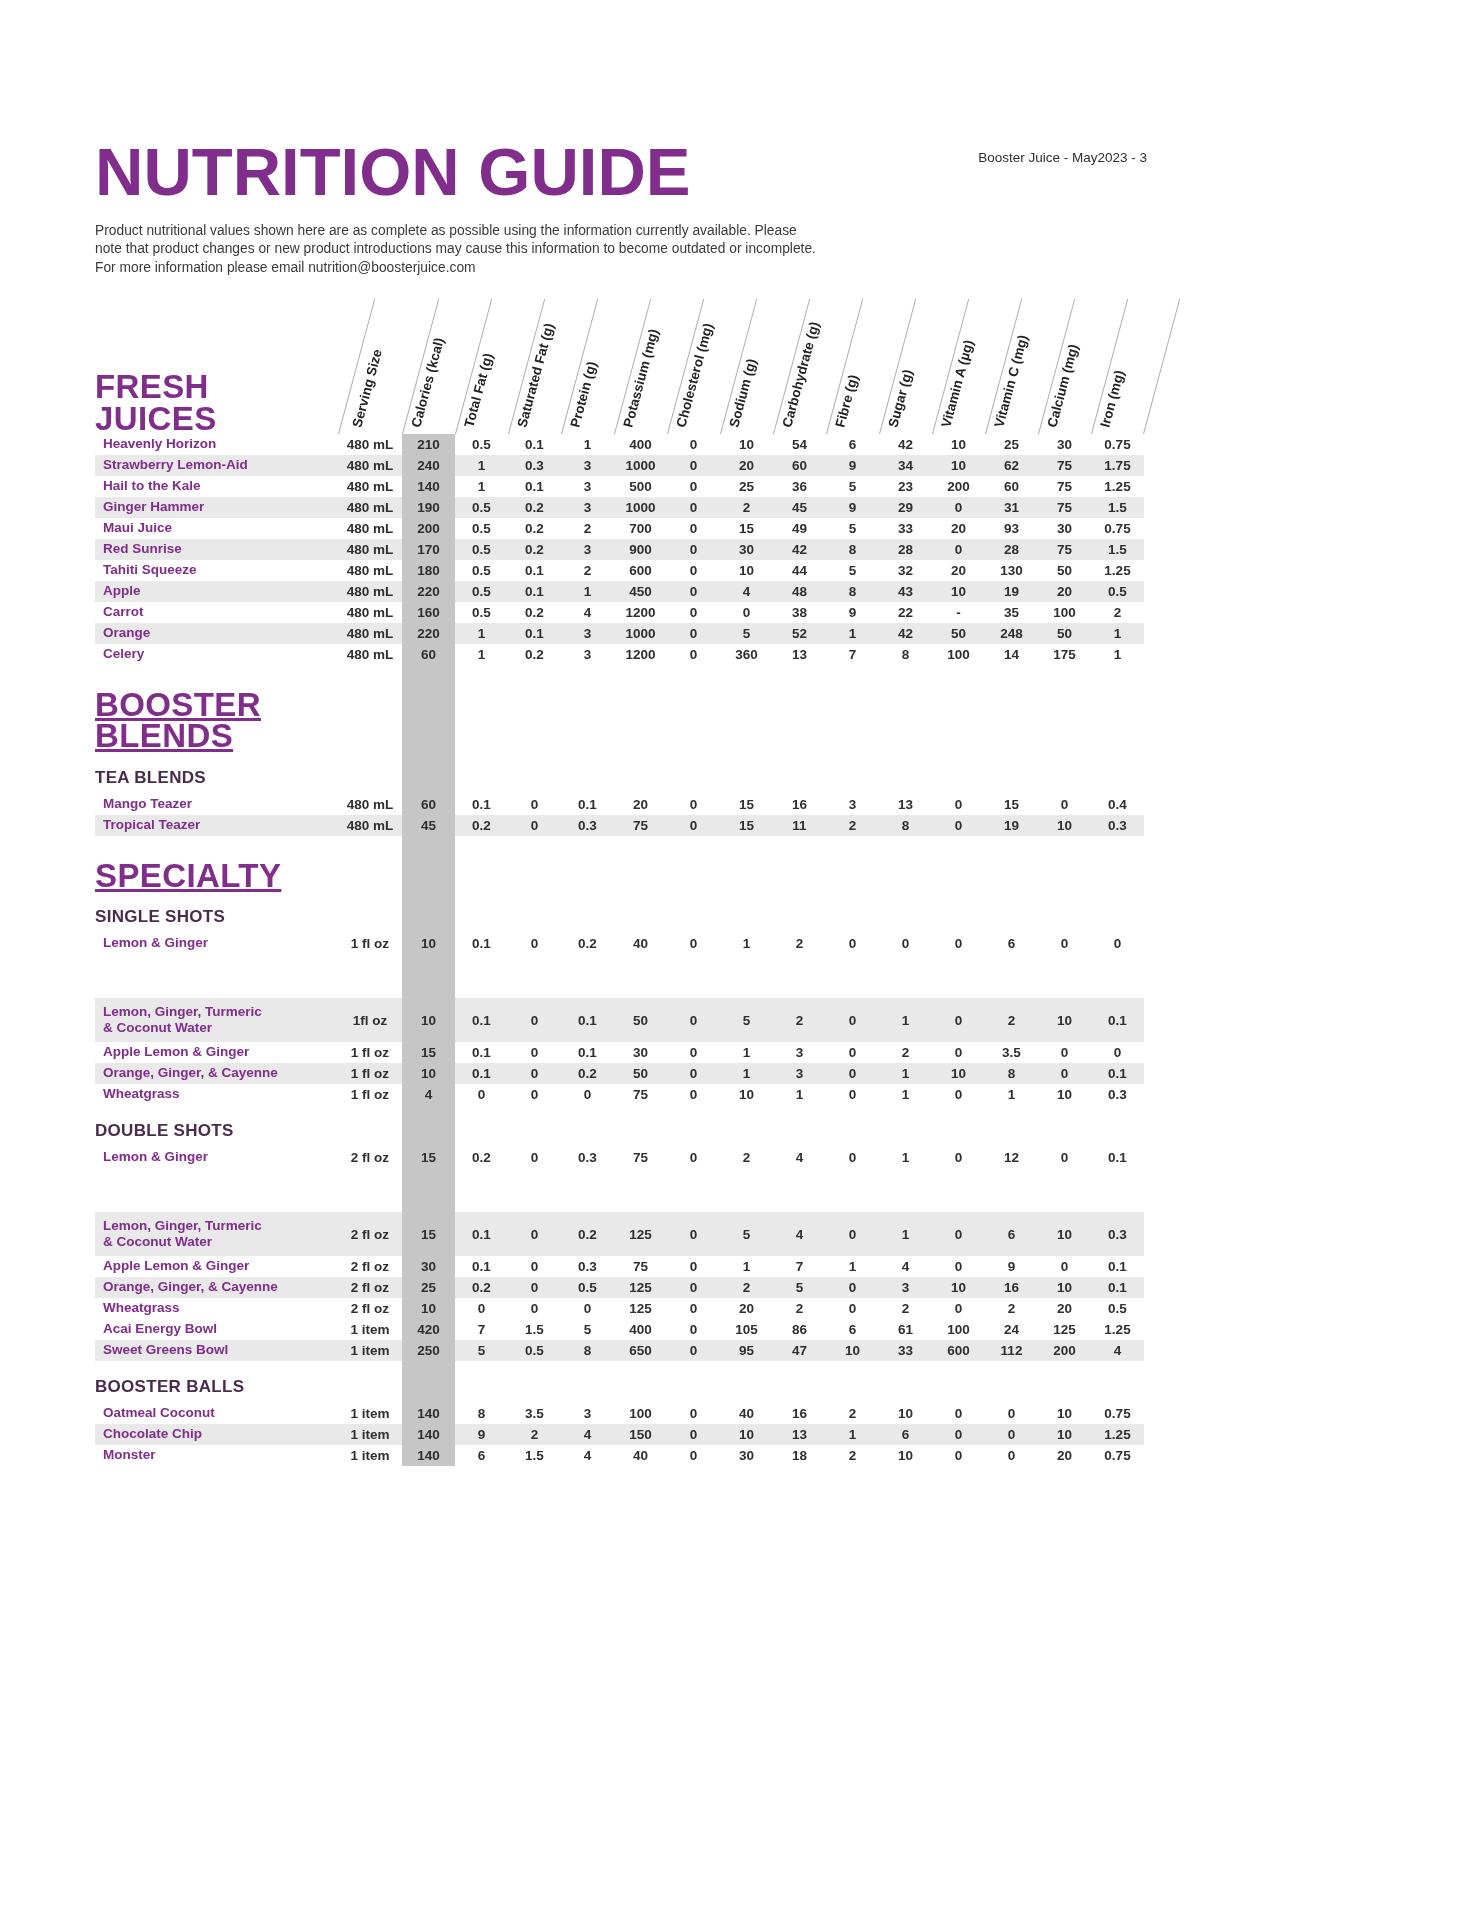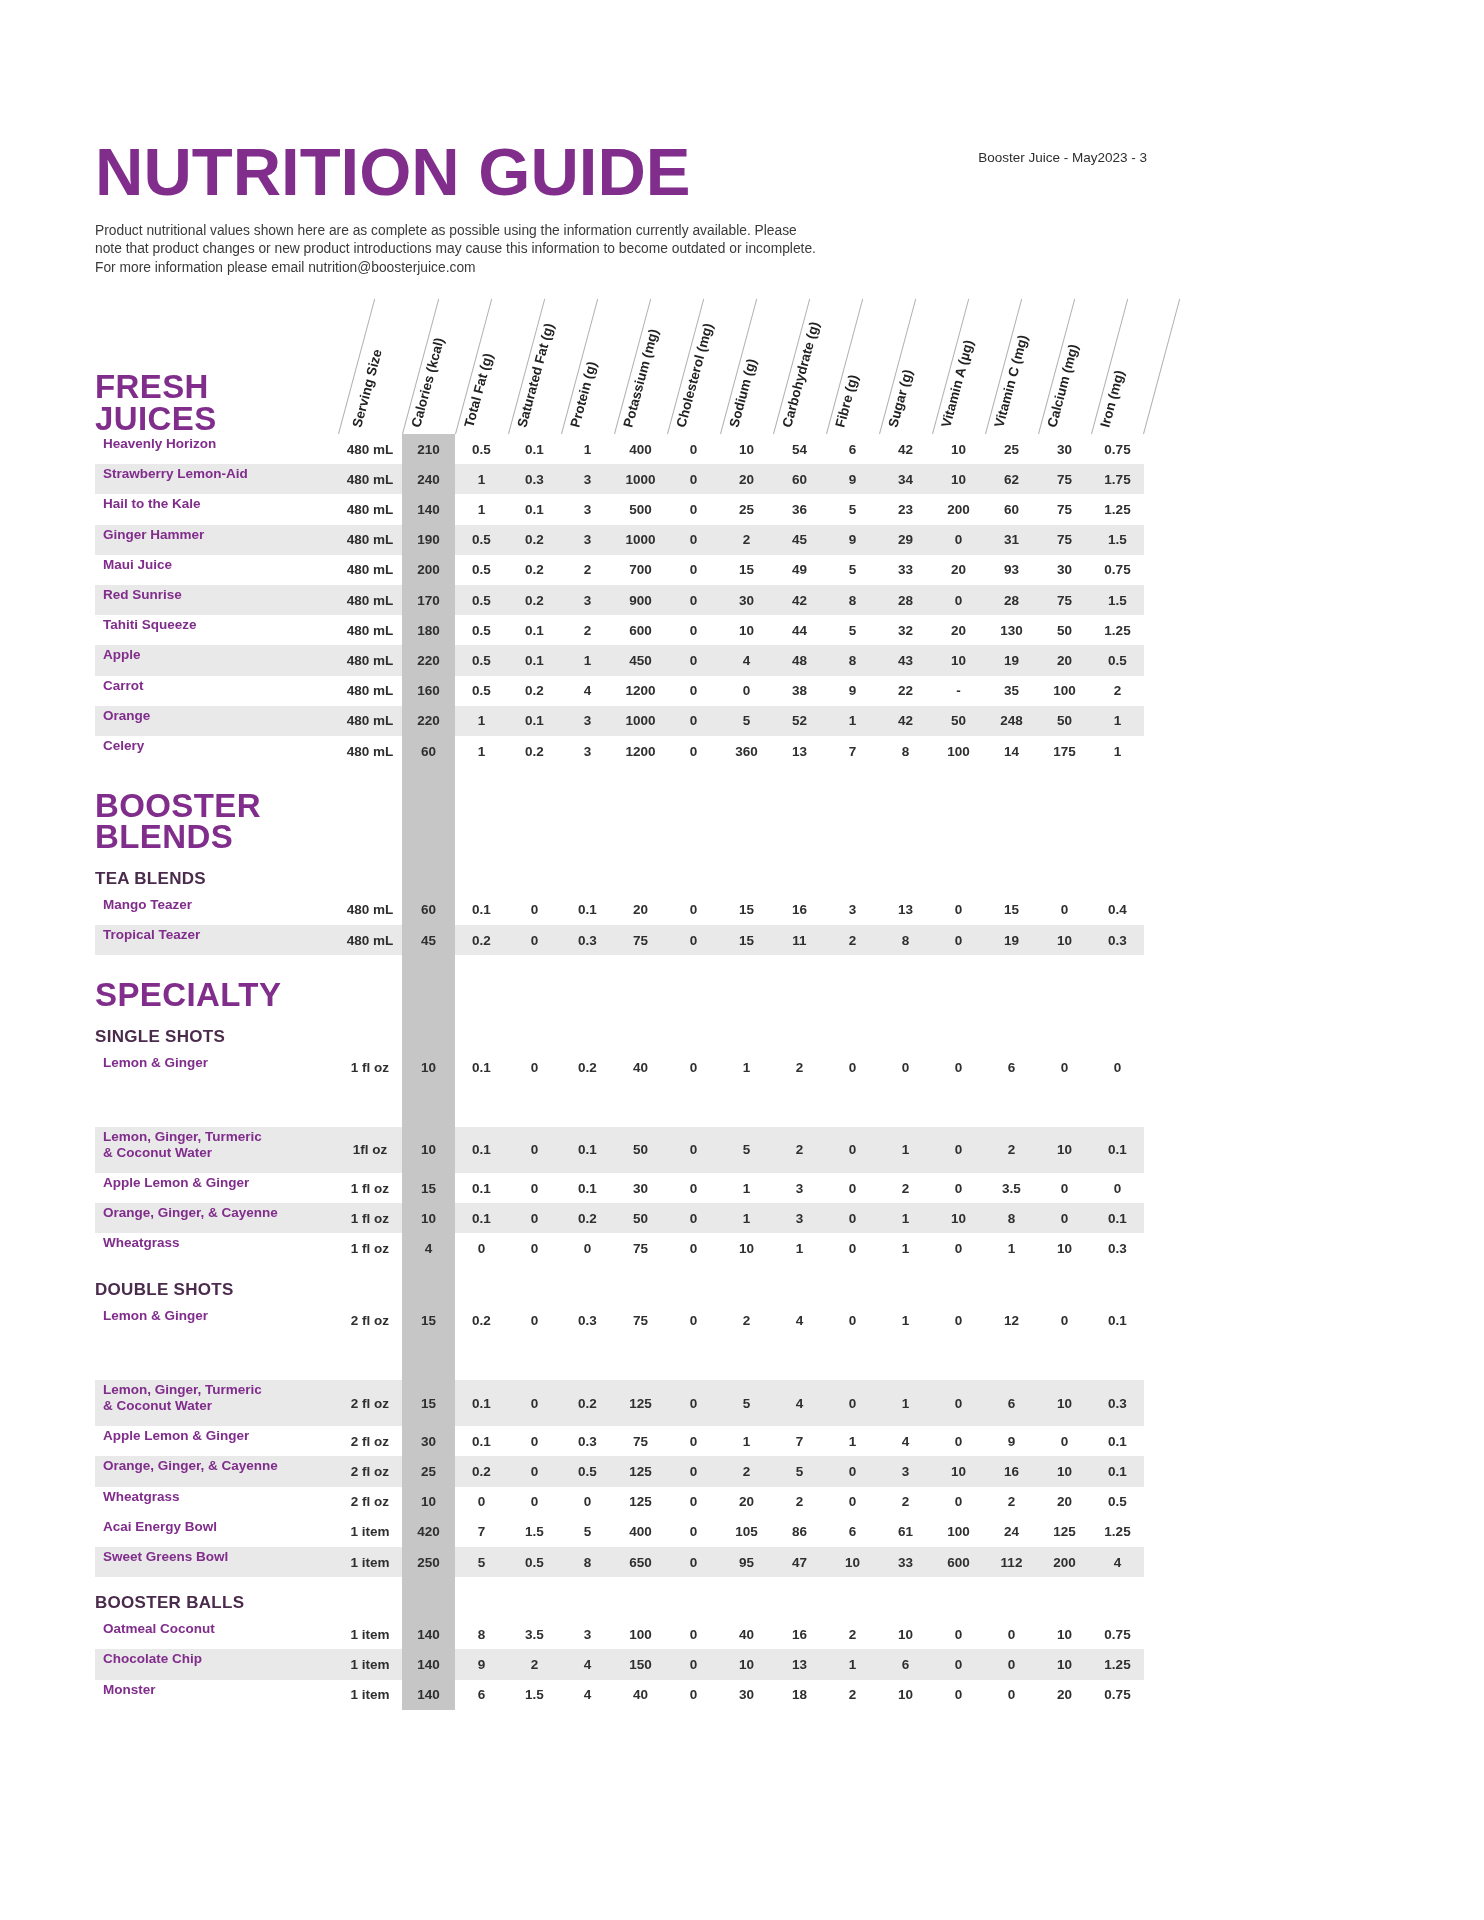--- a/index.html
+++ b/index.html
@@ -56,36 +56,36 @@
   .hcell .rot{
     position:absolute; left:40%; bottom:5px; transform-origin:0 100%;
     transform:rotate(-75deg); white-space:nowrap;
     font-size:13.5px; font-weight:bold; color:#222;
   }
 
   .big-heading{
     color:var(--purple); font-weight:900; font-size:33px; line-height:0.95;
     letter-spacing:0.4px;
   }
-  .big-heading.flow{ margin:24px 0 10px; position:relative; z-index:2; }
+  .big-heading.flow{ margin:24px 0 10px; position:relative; z-index:2;text-decoration:underline; }
   .subheading{
     color:var(--dkpurple); font-weight:800; font-size:17px;
     letter-spacing:0.3px; margin:16px 0 6px; position:relative; z-index:2;
   }
 
   .row{
     display:grid; grid-template-columns:var(--cols);
     min-height:21px; align-items:center;
   }
   .row.tall{ min-height:44px;margin-top:44px; }
   .row.striped{ background:var(--stripe); }
   .row > div{ position:relative; z-index:2; }
   .row .name{
     font-size:13.5px; font-weight:bold; color:var(--purple);
-    padding:2px 6px 12px 8px; line-height:1.2; white-space:pre-line;
+    padding:2px 6px 2px 8px; line-height:1.2; white-space:pre-line;
   }
   .row .val{
     font-size:13.5px; font-weight:bold; color:#2f2f2f; text-align:center;
   }
 </style>
 </head>
 <body>
 
 <div class="content">
   <div class="meta">Booster Juice - May2023 - 3</div>

